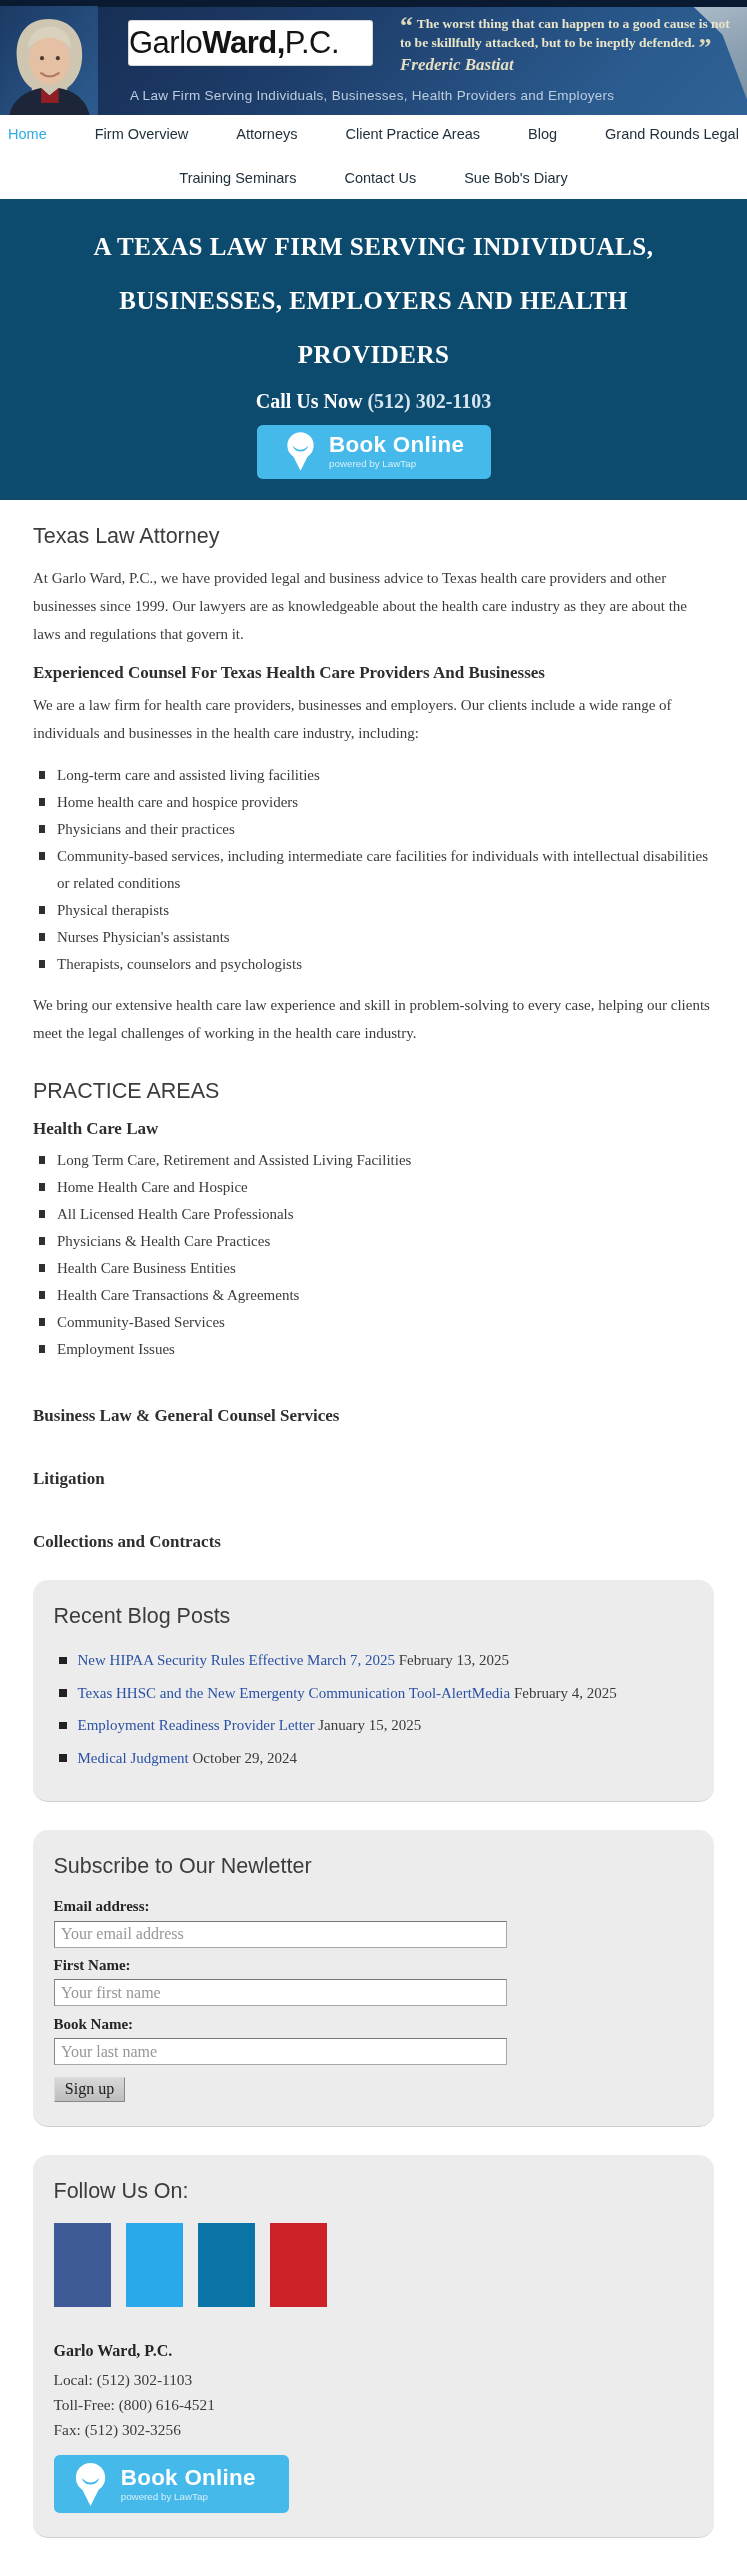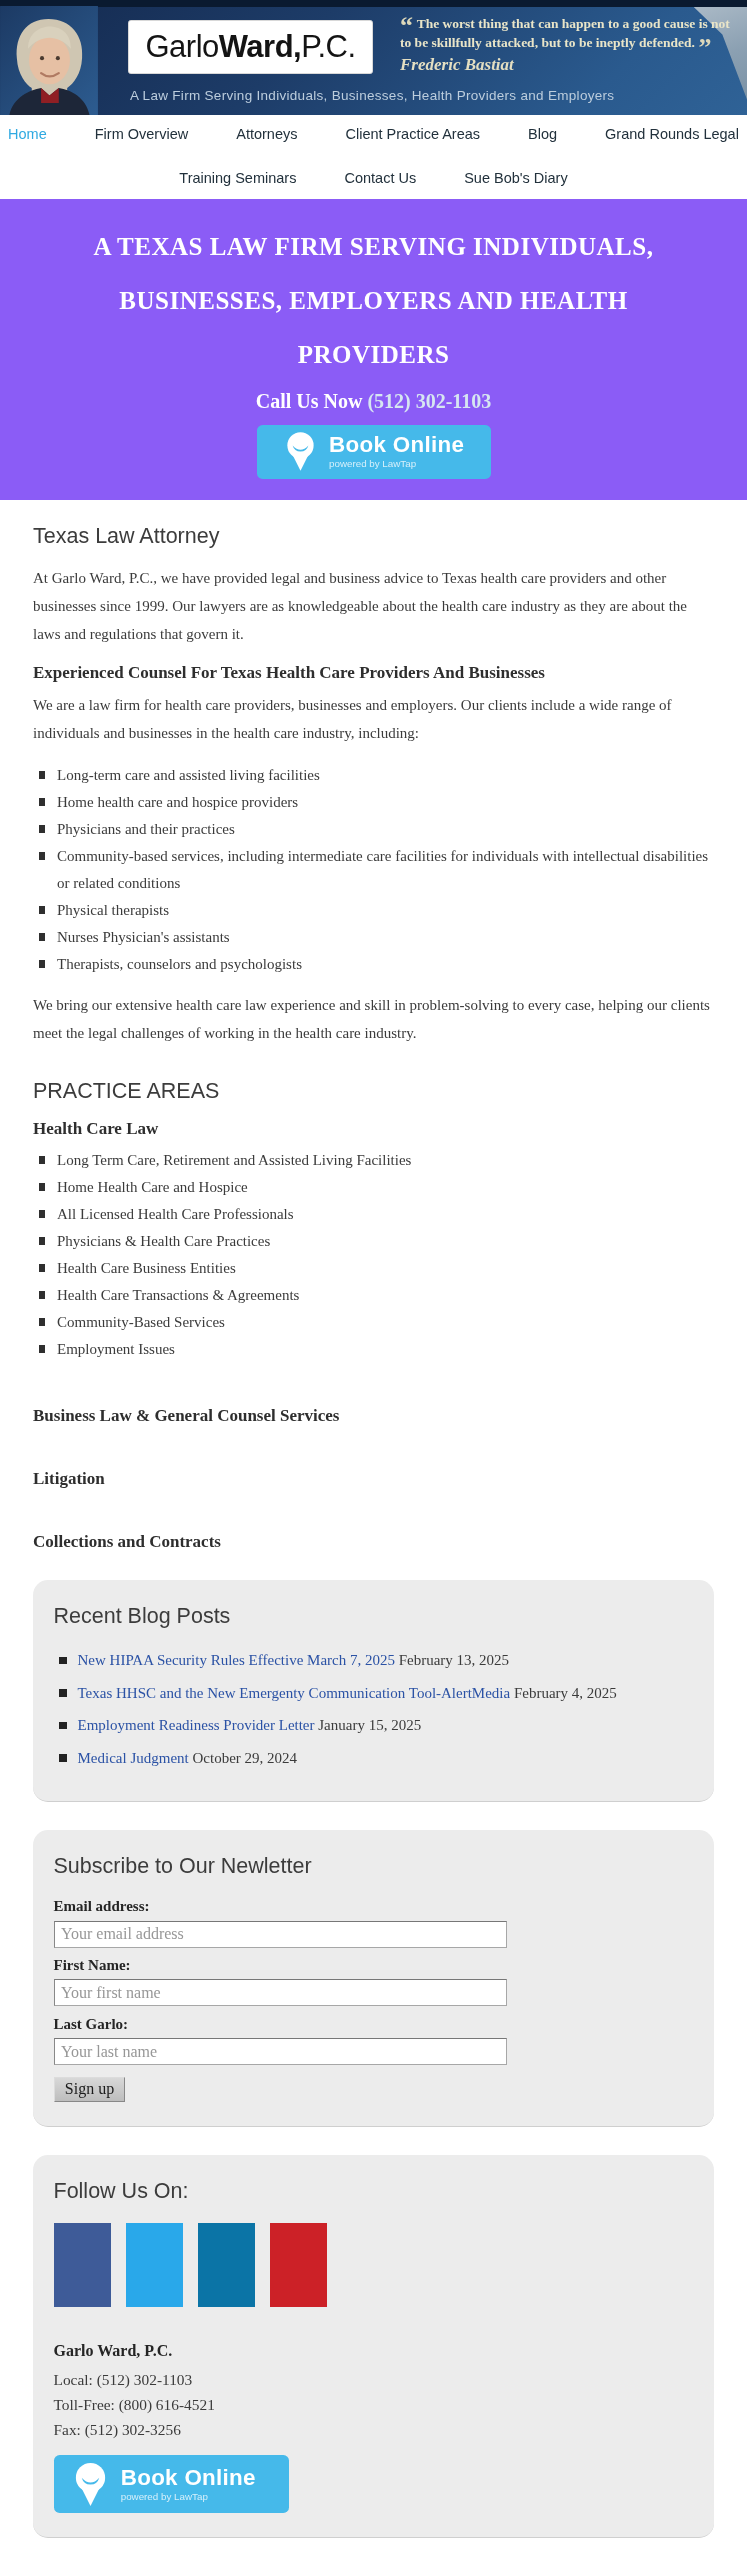--- a/index.html
+++ b/index.html
@@ -8,23 +8,23 @@
     width:747px;
     font-family:"Liberation Serif", serif;
     color:#3b3b3b;
   }
 
   
   .banner { position:relative; height:115px; overflow:hidden;
     background:linear-gradient(135deg,#14294e 0%,#1d3c68 40%,#2a5a8e 80%,#2f6296 100%); }
   .banner-topstrip { position:absolute; top:0; left:0; right:0; height:6.5px; background:#0a1a30; }
   .banner-photo { position:absolute; left:0; top:5.6px; width:98px; height:109px; }
-  .logo-box { position:absolute; left:128px; top:19.6px; width:245px; height:54px;
+  .logo-box { position:absolute; left:128px; top:19.6px; width:245px; height:46px;
     background:#ffffff; border:0.9px solid #d8d8d8; border-radius:2.8px;
-    display:flex; align-items:center; justify-content:center;
+    display:flex; align-items:center; justify-content:flex-start;
     font-family:"Liberation Sans", sans-serif; font-size:31px; color:#141414; letter-spacing:-0.5px; }
   .logo-bold { font-weight:700; }
   .banner-tagline { position:absolute; left:130px; top:88px;
     font-family:"Liberation Sans", sans-serif; font-size:13.5px; color:#bccddd; letter-spacing:0.3px; }
   .quote { position:absolute; left:400px; top:15px; width:338px;
     font-family:"Liberation Serif", serif; font-weight:700; font-size:13.5px;
     line-height:18.7px; color:#e9e5c8; }
   .quote-open { font-size:26px; line-height:17px; vertical-align:-5.6px; margin-right:3.7px; color:#ddd8ba; }
   .quote-close { font-size:26px; line-height:17px; vertical-align:-9.3px; margin:0 3.7px; color:#ddd8ba; }
   .quote-author { font-style:italic; font-size:17px; color:#e4dfc2; white-space:nowrap; }
@@ -34,21 +34,21 @@
 
   
   .nav { background:#ffffff; padding:11.2px 0 13px; }
   .nav-row { display:flex; justify-content:center; gap:48px;
     font-family:"Liberation Sans", sans-serif; font-size:14.5px; color:#22313c; }
   .nav-row + .nav-row { margin-top:28px; }
   .nav-item { cursor:pointer; }
   .nav-item.active { color:#2fa9e1; }
 
   
-  .hero { background:#8b5cf6; text-align:center; padding:20.5px 0 21.5px; }
+  .hero { background:#0c4a6e; text-align:center; padding:20.5px 0 21.5px; }
   .hero h1 { font-family:"Liberation Serif", serif; font-weight:700; color:#ffffff;
     font-size:25px; line-height:54px; max-width:663px; margin:0 auto 5.6px; letter-spacing:0.5px; }
   .hero-call { font-family:"Liberation Serif", serif; font-weight:700; font-size:20px;
     line-height:28px; color:#ffffff; margin-bottom:9.3px; }
   .hero-phone { color:#d6e6f1; }
 
   
   .book-btn { display:flex; align-items:center; justify-content:center; gap:11.2px;
     width:234px; height:54px; background:#45b9ea; border-radius:5.6px; border:none; cursor:pointer; }
   .hero .book-btn { margin:0 auto; }
@@ -222,21 +222,21 @@
 
 <div class="graybox">
   <h2 class="section-title">Subscribe to Our Newletter</h2>
 
   <div class="field-label">Email address:</div>
   <input class="nl-input" type="text" placeholder="Your email address" style="">
 
   <div class="field-label">First Name:</div>
   <input class="nl-input" type="text" placeholder="Your first name" style="">
 
-  <div class="field-label">Last Garlo:</div>
+  <div class="field-label">Book Name:</div>
   <input class="nl-input" type="text" placeholder="Your last name" style="">
 
   <button class="signup-btn">Sign up</button>
 </div>
 
 <div class="graybox contact">
   <h2 class="section-title">Follow Us On:</h2>
 
   <div class="social-row">
     <div class="social-tile" style="background: rgb(62, 91, 152);"></div>

